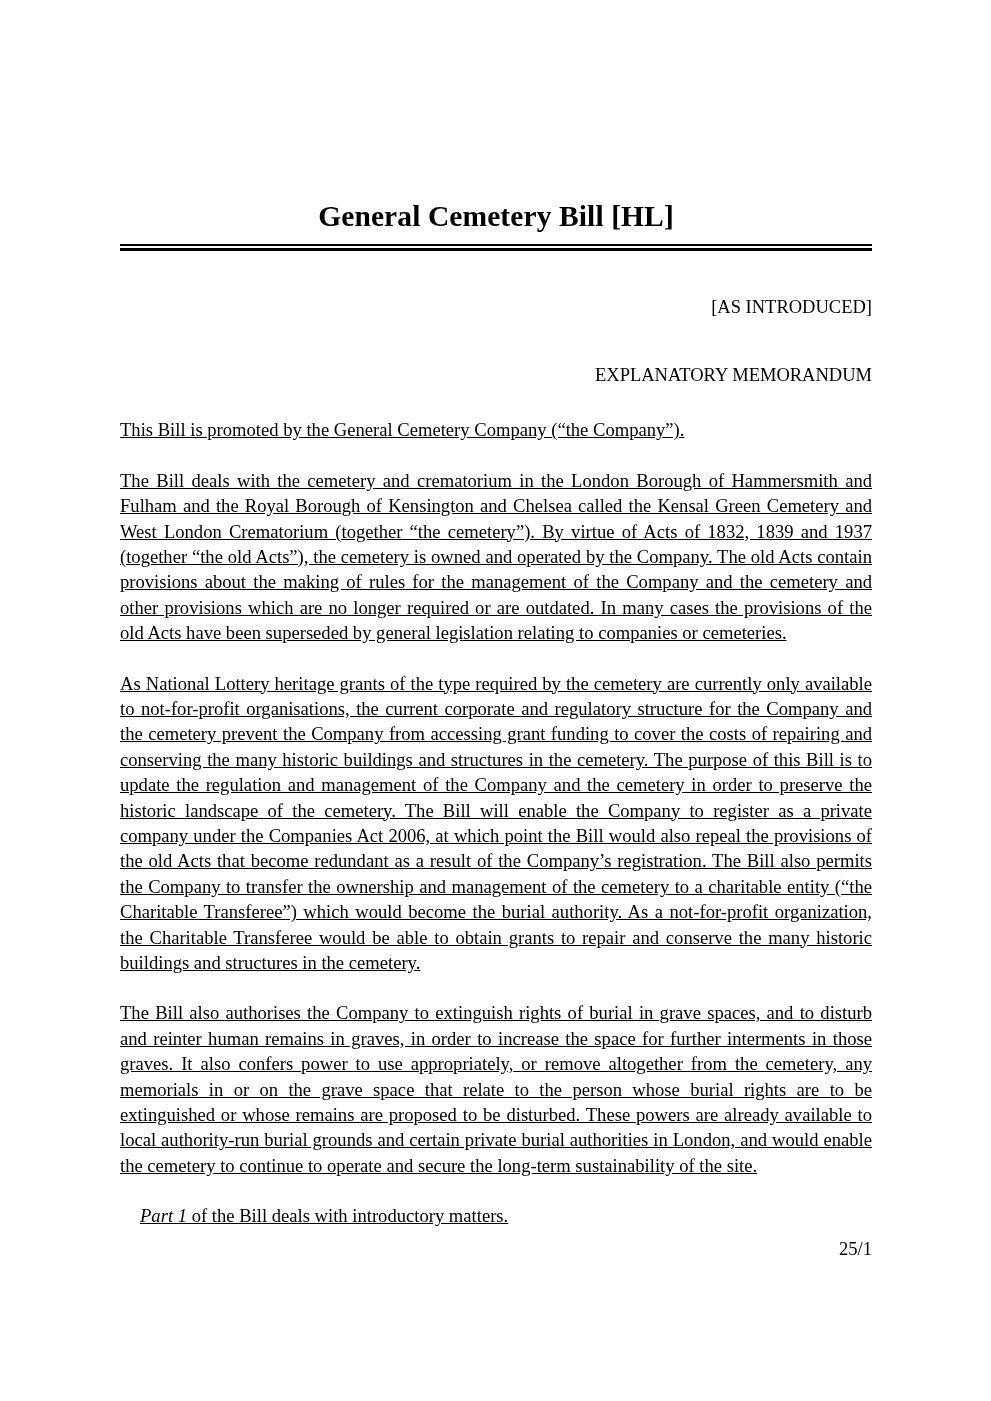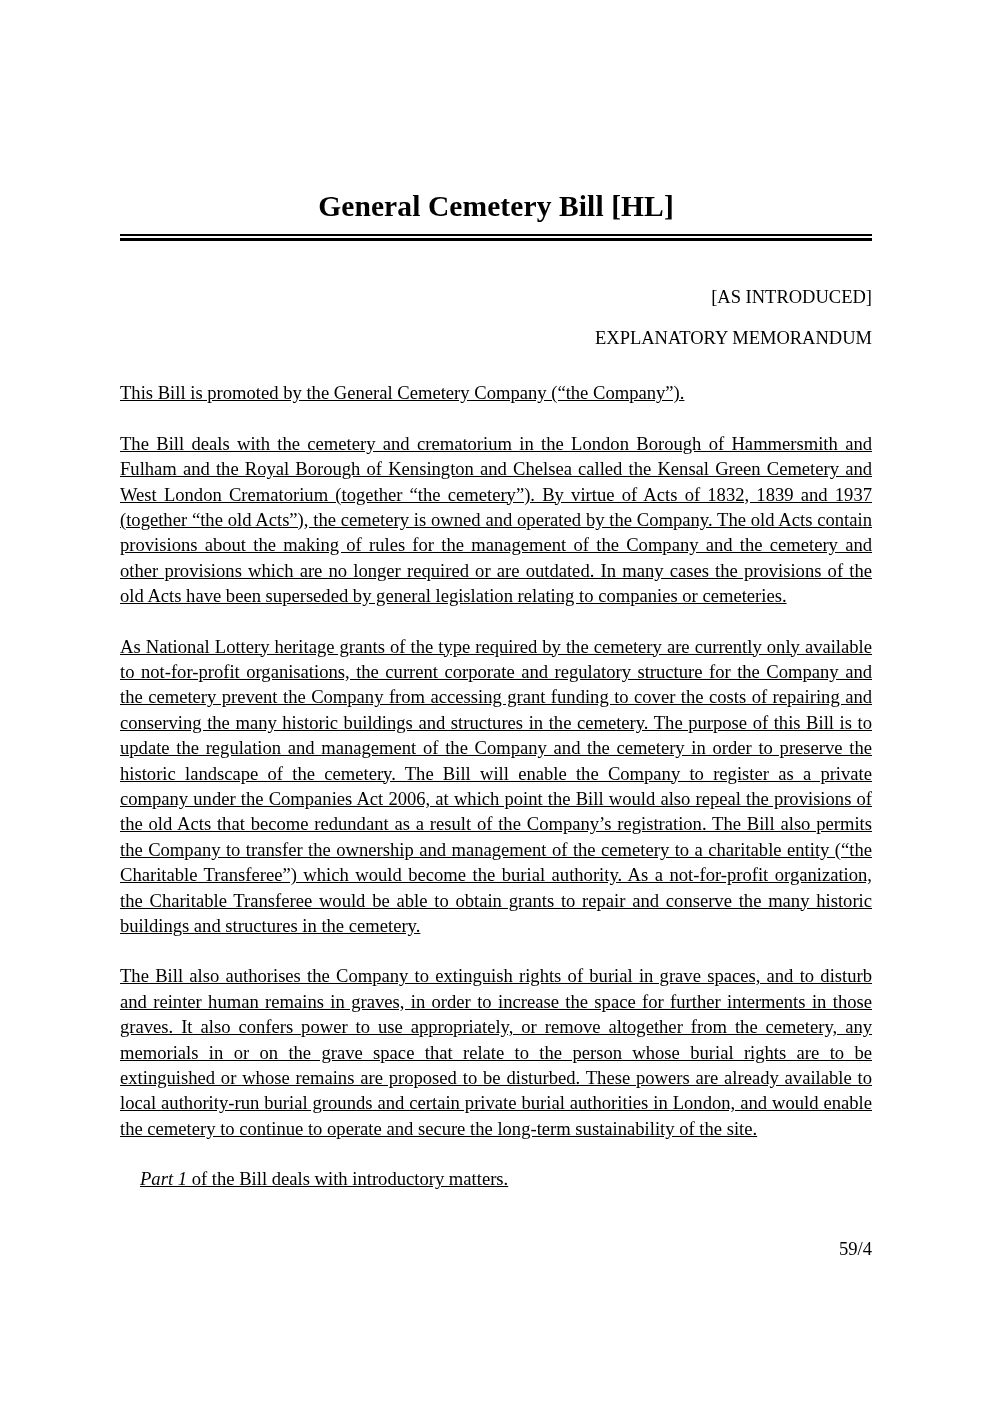--- a/index.html
+++ b/index.html
@@ -19,21 +19,21 @@
     position: relative;
     width: 991px;
     height: 1401px;
     box-sizing: border-box;
     background: #ffffff;
   }
 
   .content {
     position: absolute;
     left: 120px;
-    top: 4px;
+    top: 14px;
     width: 752px;
   }
 
   
   .doc-title {
     margin: 0;
     padding-top: 186px;
     text-align: center;
     font-size: 29.5px;
     font-weight: bold;
@@ -62,21 +62,21 @@
     background: #000;
   }
 
   
   .centered-line {
     text-align: right;
     font-size: 18.5px;
     line-height: 1.25;
   }
   .as-introduced { margin-top: 45px; }
-  .memo-heading  { margin-top: 18px; }
+  .memo-heading  { margin-top: 45px; }
 
   
   .body-para {
     font-size: 18.6px;
     line-height: 25.4px;
     text-align: justify;
     text-justify: inter-word;
     margin: 0;
     padding-top: 25px;
     hyphens: none;
@@ -120,14 +120,14 @@
     <p class="body-para">As National Lottery heritage grants of the type required by the cemetery are currently only available to not-for-profit organisations, the current corporate and regulatory structure for the Company and the cemetery prevent the Company from accessing grant funding to cover the costs of repairing and conserving the many historic buildings and structures in the cemetery. The purpose of this Bill is to update the regulation and management of the Company and the cemetery in order to preserve the historic landscape of the cemetery. The Bill will enable the Company to register as a private company under the Companies Act 2006, at which point the Bill would also repeal the provisions of the old Acts that become redundant as a result of the Company’s registration. The Bill also permits the Company to transfer the ownership and management of the cemetery to a charitable entity (“the Charitable Transferee”) which would become the burial authority. As a not-for-profit organization, the Charitable Transferee would be able to obtain grants to repair and conserve the many historic buildings and structures in the cemetery.</p>
 
     <p class="body-para">The Bill also authorises the Company to extinguish rights of burial in grave spaces, and to disturb and reinter human remains in graves, in order to increase the space for further interments in those graves. It also confers power to use appropriately, or remove altogether from the cemetery, any memorials in or on the grave space that relate to the person whose burial rights are to be extinguished or whose remains are proposed to be disturbed. These powers are already available to local authority-run burial grounds and certain private burial authorities in London, and would enable the cemetery to continue to operate and secure the long-term sustainability of the site.</p>
 
 
     <p class="body-para"><em>Part 1</em><span> of the Bill deals with introductory matters.</span></p>
 
 
   </div>
 
-  <div class="page-number">59/4</div>
+  <div class="page-number">25/1</div>
 </div>
 
 </body></html>

